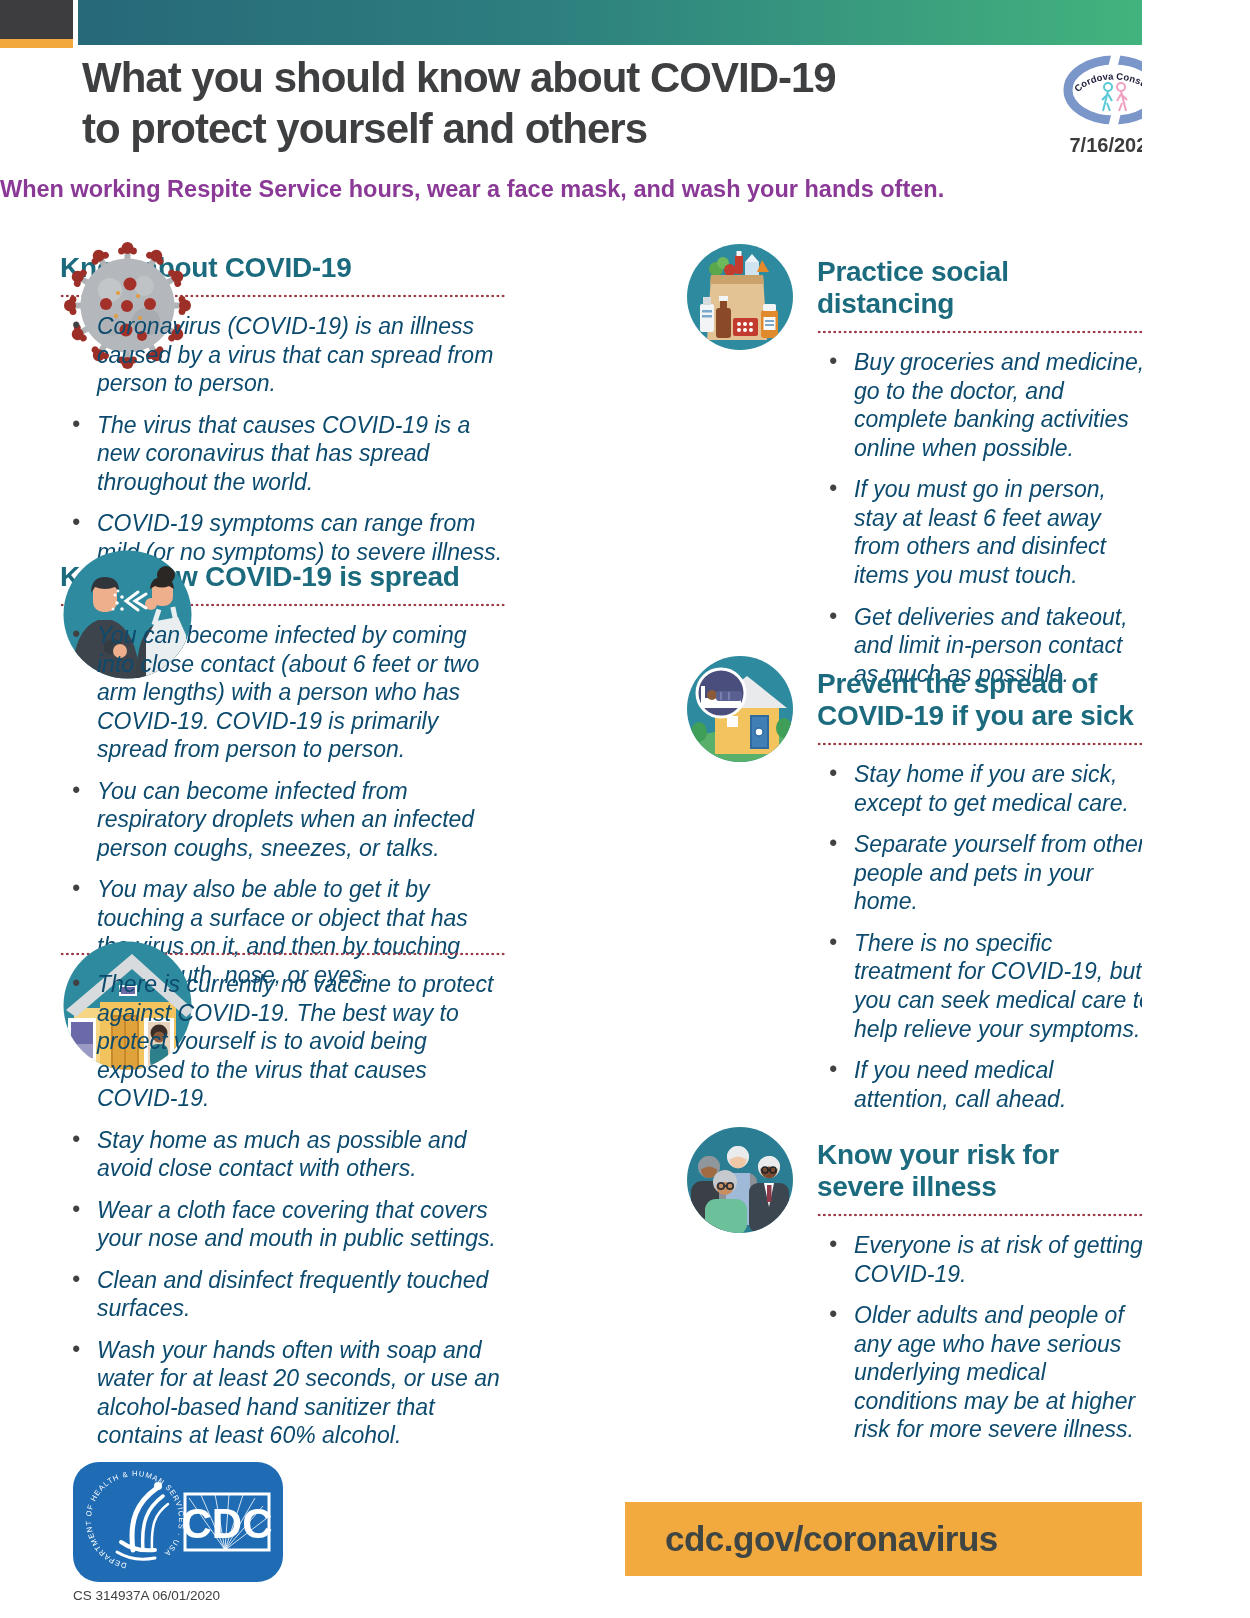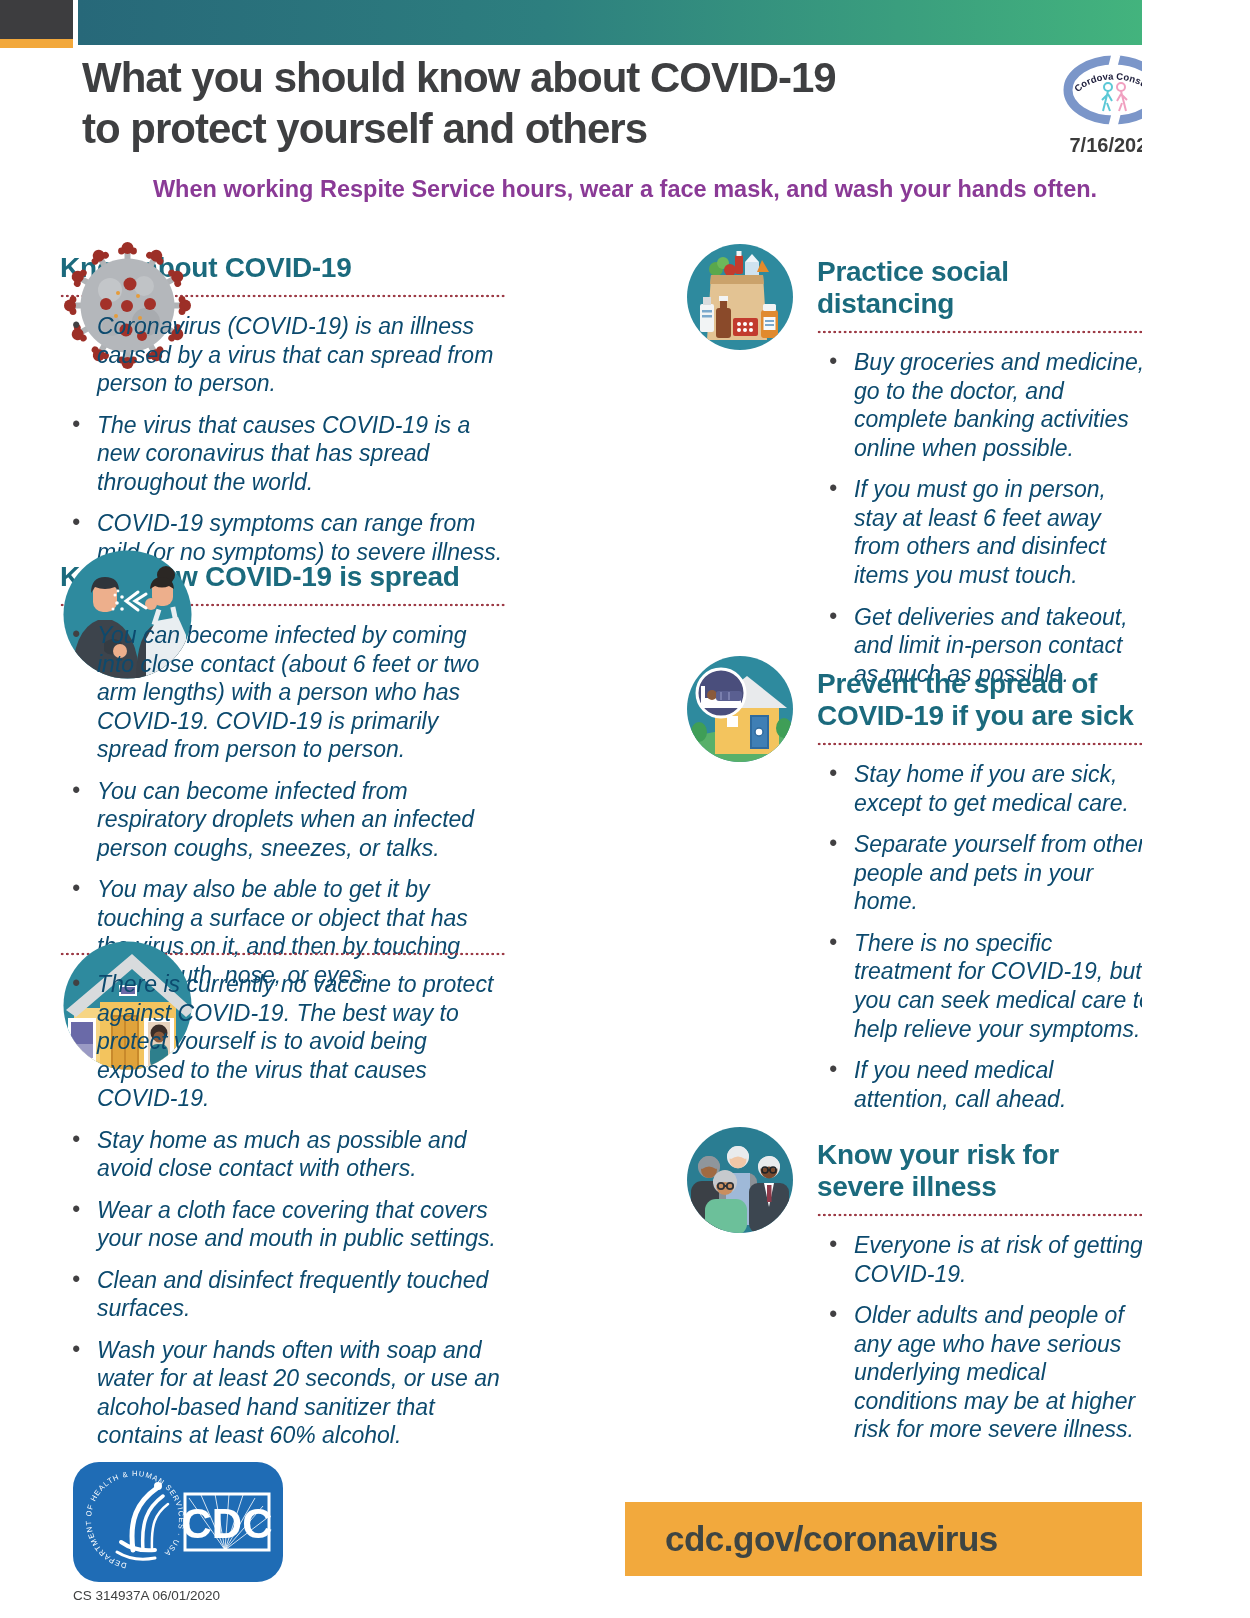--- a/index.html
+++ b/index.html
@@ -8,21 +8,21 @@
 
   
   .corner-square{position:absolute;left:0;top:0;width:73px;height:39px;background:#3d3d3f;}
   .corner-gold{position:absolute;left:0;top:39px;width:73px;height:9px;background:#f2a83c;}
   .header-bar{position:absolute;left:78px;top:0;width:1172px;height:45px;
               background:linear-gradient(90deg,#276879 0%,#2d7f7f 40%,#47bd7d 100%);}
   .title{position:absolute;left:82px;top:52px;width:960px;font-size:42px;font-weight:700;
          color:#3e3f41;line-height:1.22;letter-spacing:-1px;}
   .brand{position:absolute;left:1052px;top:54px;width:124px;text-align:center;}
   .brand-date{margin-top:4px;font-size:20px;font-weight:700;color:#3b3b3b;}
-  .subtitle{position:absolute;left:0;top:176px;width:1250px;text-align:center;
+  .subtitle{position:absolute;left:0;top:176px;width:1250px;text-align:left;
             font-size:23.5px;font-weight:700;color:#8a3a96;}
 
   
   .section{position:absolute;}
   .icon{position:absolute;left:0;top:0;}
   .sec-text{padding-top:14px;}
   .left .sec-text{width:445px;}
   .right .sec-text{margin-left:132px;width:335px;}
   .sec-title{font-size:28px;font-weight:700;color:#1b6a7d;letter-spacing:-0.3px;
              line-height:1.15;margin:0 0 10px 0;}

